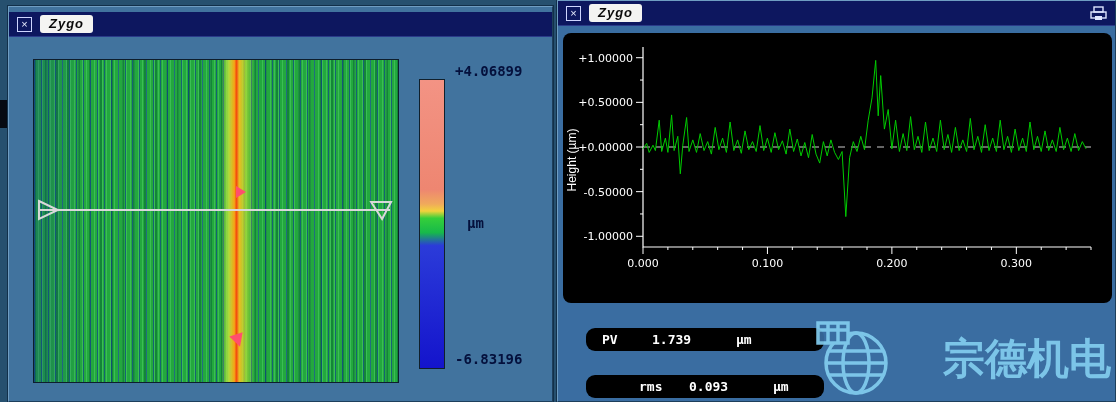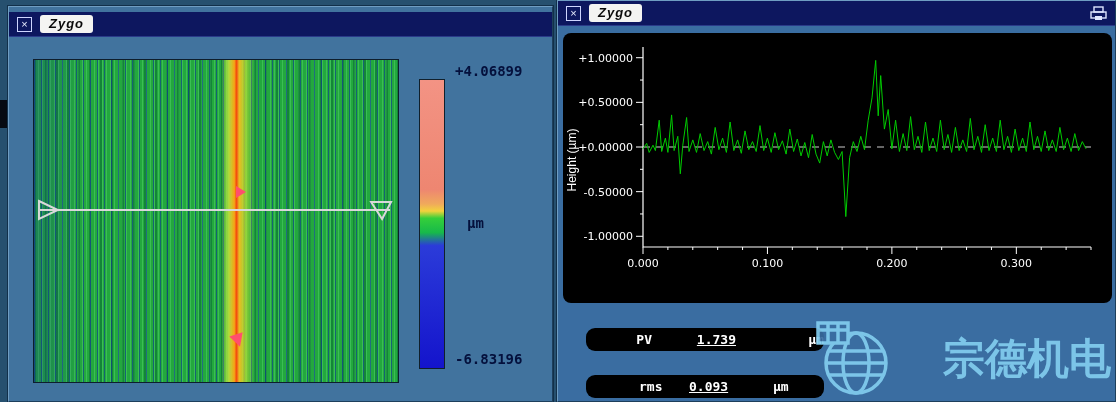--- a/index.html
+++ b/index.html
@@ -58,24 +58,24 @@
                border-radius:8px;}
   #ylabel{position:absolute;left:2px;top:47%;transform:translateY(-50%) rotate(180deg);
           writing-mode:vertical-rl;color:#fff;font-size:12px;white-space:nowrap;}
   #plot{position:absolute;left:16px;top:4px;}
   #xlabel{position:absolute;left:80px;width:448px;bottom:6px;text-align:center;color:#fff;
           font-size:13px;}
 
   .readout{position:absolute;left:28px;width:238px;height:23px;background:#000;border-radius:9px;
            display:flex;align-items:center;color:#fff;
            font-family:"DejaVu Sans Mono",monospace;font-size:13px;font-weight:bold;}
-  #readout-pv{top:327px;text-align:right;}
+  #readout-pv{top:327px;}
   #readout-rms{top:374px;padding-left:37px;}
   .ro-name{width:66px;padding-left:16px;}
-  .ro-value{width:84px;text-decoration:underline;}
+  .ro-value{width:84px;}
   .ro-unit{flex:1;}
 
   
   #watermark{position:absolute;right:4px;bottom:0px;display:flex;align-items:center;gap:4px;
              opacity:.92;pointer-events:none;}
   #watermark-text{color:#82cdef;font-size:42px;font-weight:bold;
                   font-family:"DejaVu Sans",sans-serif;line-height:1;margin-left:46px;}
 </style>
 </head>
 <body>

